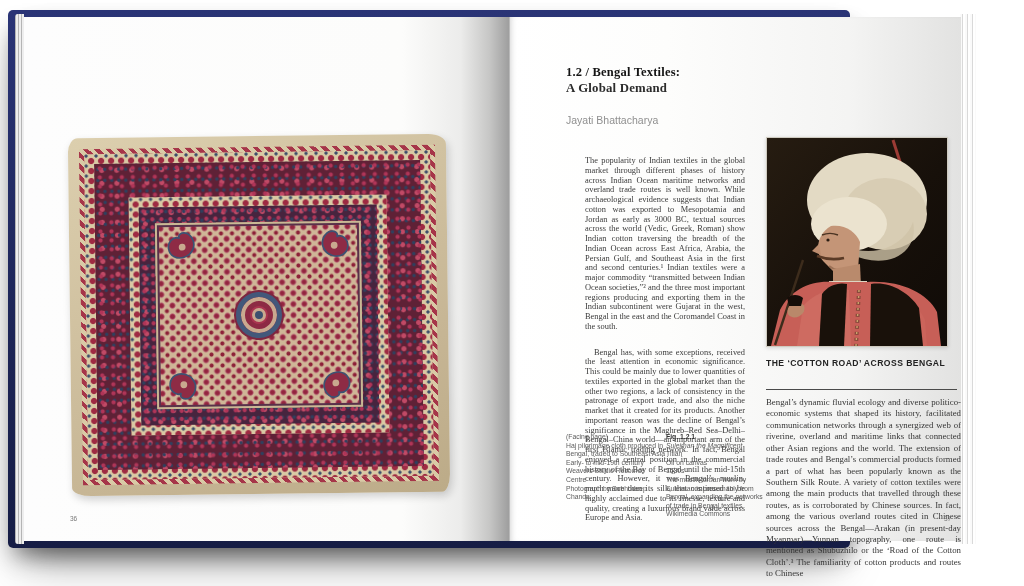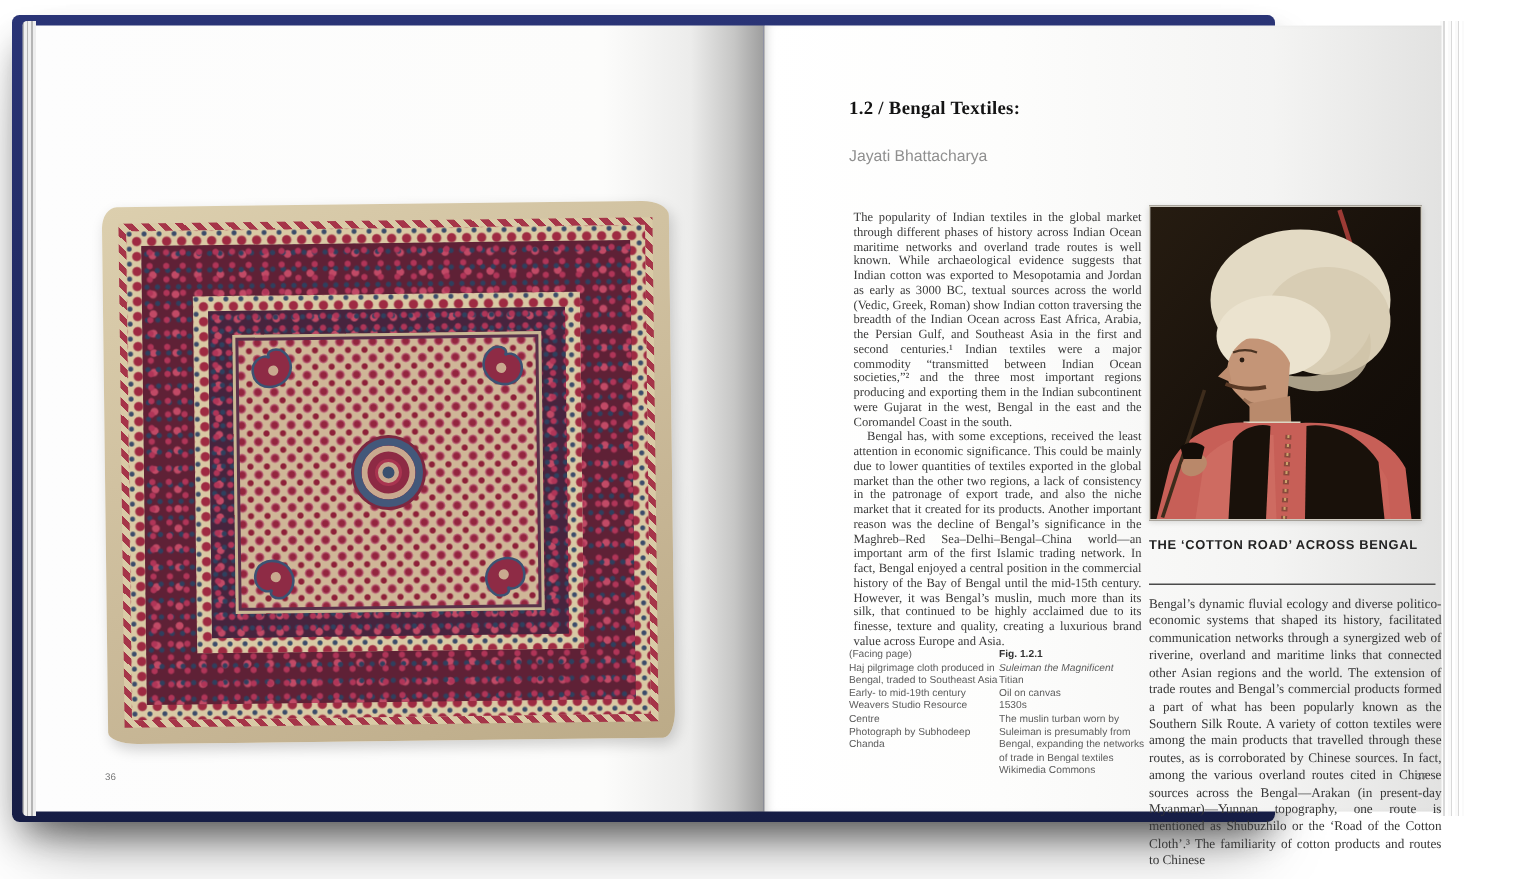--- a/index.html
+++ b/index.html
@@ -62,21 +62,21 @@
   .p-br{right:10px;bottom:8px;transform:scale(-1,-1);}
 
   
   .chapter{position:absolute;left:56px;top:47px;width:220px;}
   .t1{font:bold 12.5px/16px "Liberation Serif", serif;color:#141414;letter-spacing:.2px;}
   .t2{font:12.8px/16px "Liberation Serif", serif;font-weight:bold;color:#2c2c2c;letter-spacing:.2px;}
   .author{margin-top:18px;font:10.5px/13px "Liberation Sans", sans-serif;color:#8f8f8f;}
 
   .bodycol{position:absolute;left:59px;top:123px;width:192px;
       font:8.4px/1.16 "Liberation Serif", serif;color:#3a3a3a;text-align:justify;}
-  .bodycol p{margin:0;}
+  .bodycol p{margin:16px;}
   .bodycol p.indent{text-indent:9px;font-family:Liberation Serif, serif;}
 
   .cap{position:absolute;top:416px;font:6.8px/8.6px "Liberation Sans", sans-serif;color:#5c5c5c;}
   .cap1{left:56px;width:99px;}
   .cap2{left:156px;width:100px;}
   .cap .bold{font-weight:bold;color:#333;}
   .cap .italic{font-style:italic;}
   .cap div{margin:0;}
 
   .portrait{position:absolute;left:256px;top:120px;width:180px;height:208px;margin:0;
@@ -134,20 +134,21 @@
             </div>
           </div>
         </div>
       </div>
       <div class="pagenum pn-left">36</div>
     </div>
 
     <div class="page page-right">
       <div class="chapter">
         <div class="t1">1.2 / Bengal Textiles:</div>
+        <div class="t2">A Global Demand</div>
         <div class="author">Jayati Bhattacharya</div>
       </div>
 
       <div class="bodycol">
         <p>The popularity of Indian textiles in the global market through different phases of history across Indian Ocean maritime networks and overland trade routes is well known. While archaeological evidence suggests that Indian cotton was exported to Mesopotamia and Jordan as early as 3000 BC, textual sources across the world (Vedic, Greek, Roman) show Indian cotton traversing the breadth of the Indian Ocean across East Africa, Arabia, the Persian Gulf, and Southeast Asia in the first and second centuries.¹ Indian textiles were a major commodity “transmitted between Indian Ocean societies,”² and the three most important regions producing and exporting them in the Indian subcontinent were Gujarat in the west, Bengal in the east and the Coromandel Coast in the south.</p>
         <p class="indent">Bengal has, with some exceptions, received the least attention in economic significance. This could be mainly due to lower quantities of textiles exported in the global market than the other two regions, a lack of consistency in the patronage of export trade, and also the niche market that it created for its products. Another important reason was the decline of Bengal’s significance in the Maghreb–Red Sea–Delhi–Bengal–China world—an important arm of the first Islamic trading network. In fact, Bengal enjoyed a central position in the commercial history of the Bay of Bengal until the mid-15th century. However, it was Bengal’s muslin, much more than its silk, that continued to be highly acclaimed due to its finesse, texture and quality, creating a luxurious brand value across Europe and Asia.</p>
       </div>
 
       <div class="cap cap1">
         <div>(Facing page)</div>

